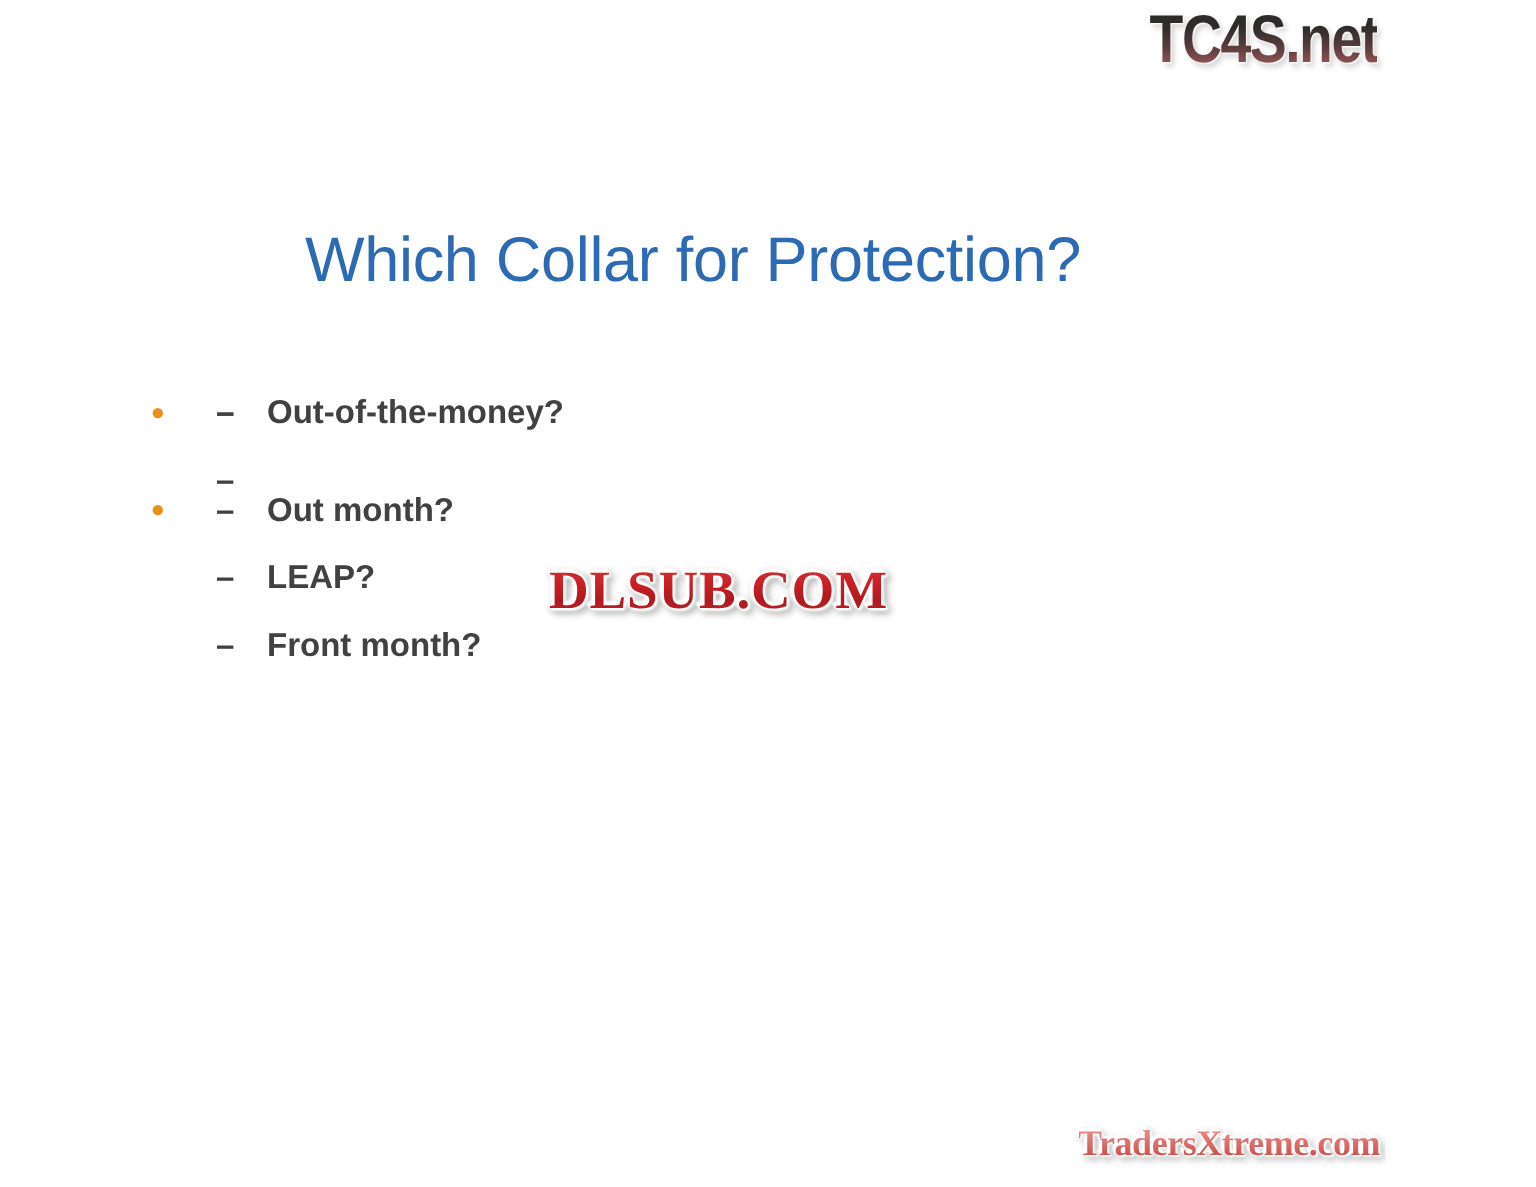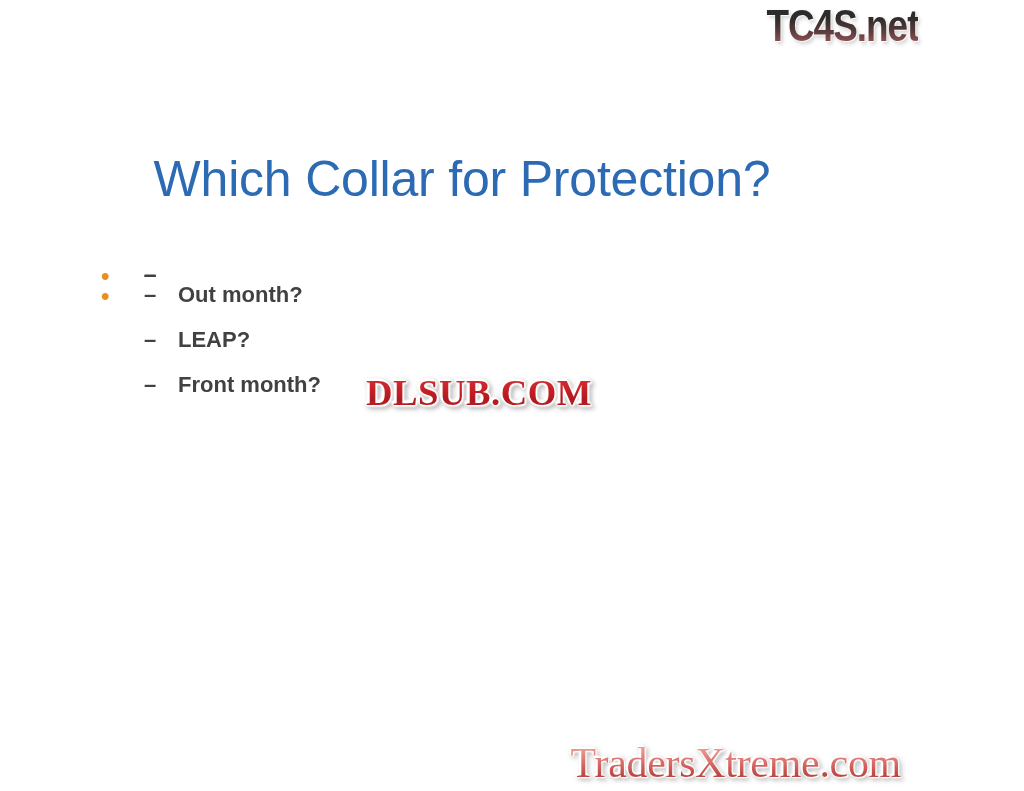--- a/index.html
+++ b/index.html
@@ -52,21 +52,21 @@
 
   
   .slide-title {
     position: absolute;
     left: 0;
     right: 0;
     top: 115px;
     text-align: center;
     font-family: "Liberation Sans", sans-serif;
     font-weight: 400;
-    font-size: 50px;
+    font-size: 42px;
     line-height: 60px;
     color: #2C6AB3;
     letter-spacing: -0.2px;
     white-space: nowrap;
   }
 
   
   .body-content {
     position: absolute;
     left: 92px;
@@ -145,25 +145,25 @@
             drop-shadow(1.4px 1.4px 0 #ffffff)
             drop-shadow(-1.2px -1.2px 0 #ffffff)
             drop-shadow(2px 2px 2px rgba(0,0,0,0.30));
     white-space: nowrap;
     user-select: none;
   }
 
   
   .tx-logo {
     position: absolute;
-    right: 23px;
+    right: 4px;
     bottom: 10px;
     font-family: "Liberation Serif", serif;
-    font-weight: 400;
-    font-size: 42px;
+    font-weight: 700;
+    font-size: 24px;
     line-height: 36px;
     letter-spacing: -0.3px;
     background-image: linear-gradient(to bottom,
         #f0a39c 0%,
         #e4847f 30%,
         #cf5d5a 62%,
         #b94744 85%,
         #c9615d 100%);
     -webkit-background-clip: text;
     background-clip: text;
@@ -190,20 +190,21 @@
 
     <div>
       <div class="level1">
         <span class="bullet-dot">•</span>
       </div>
       <div class="level2">
         <span class="bullet-dash">–</span>
       </div>
       <div class="level2">
         <span class="bullet-dash">–</span>
+        <span>Out-of-the-money?</span>
       </div>
       <div class="level2">
         <span class="bullet-dash">–</span>
       </div>
     </div>
 
     <div class="group-gap"></div>
 
     <div>
       <div class="level1">

